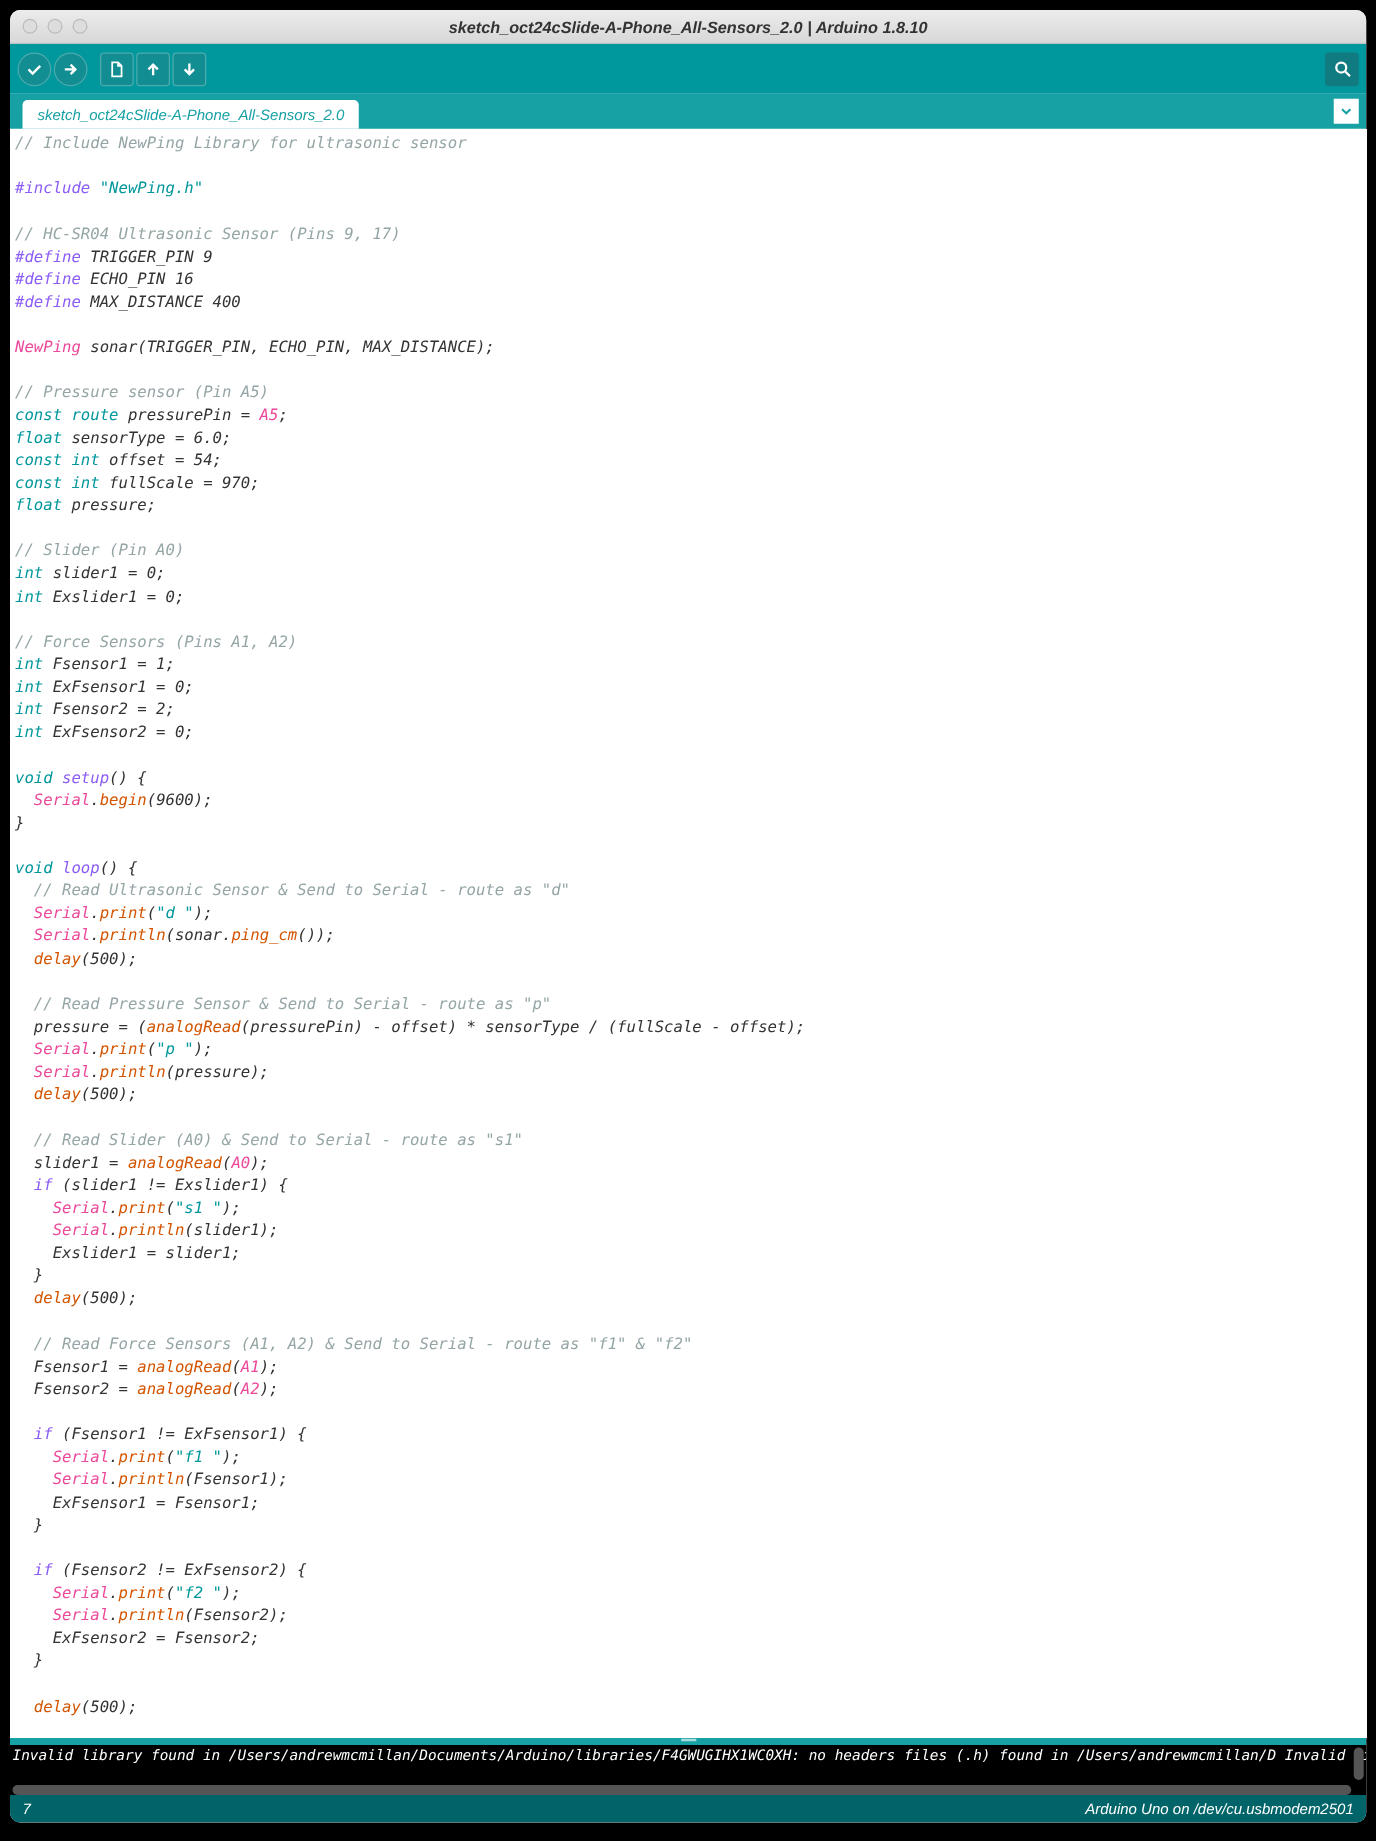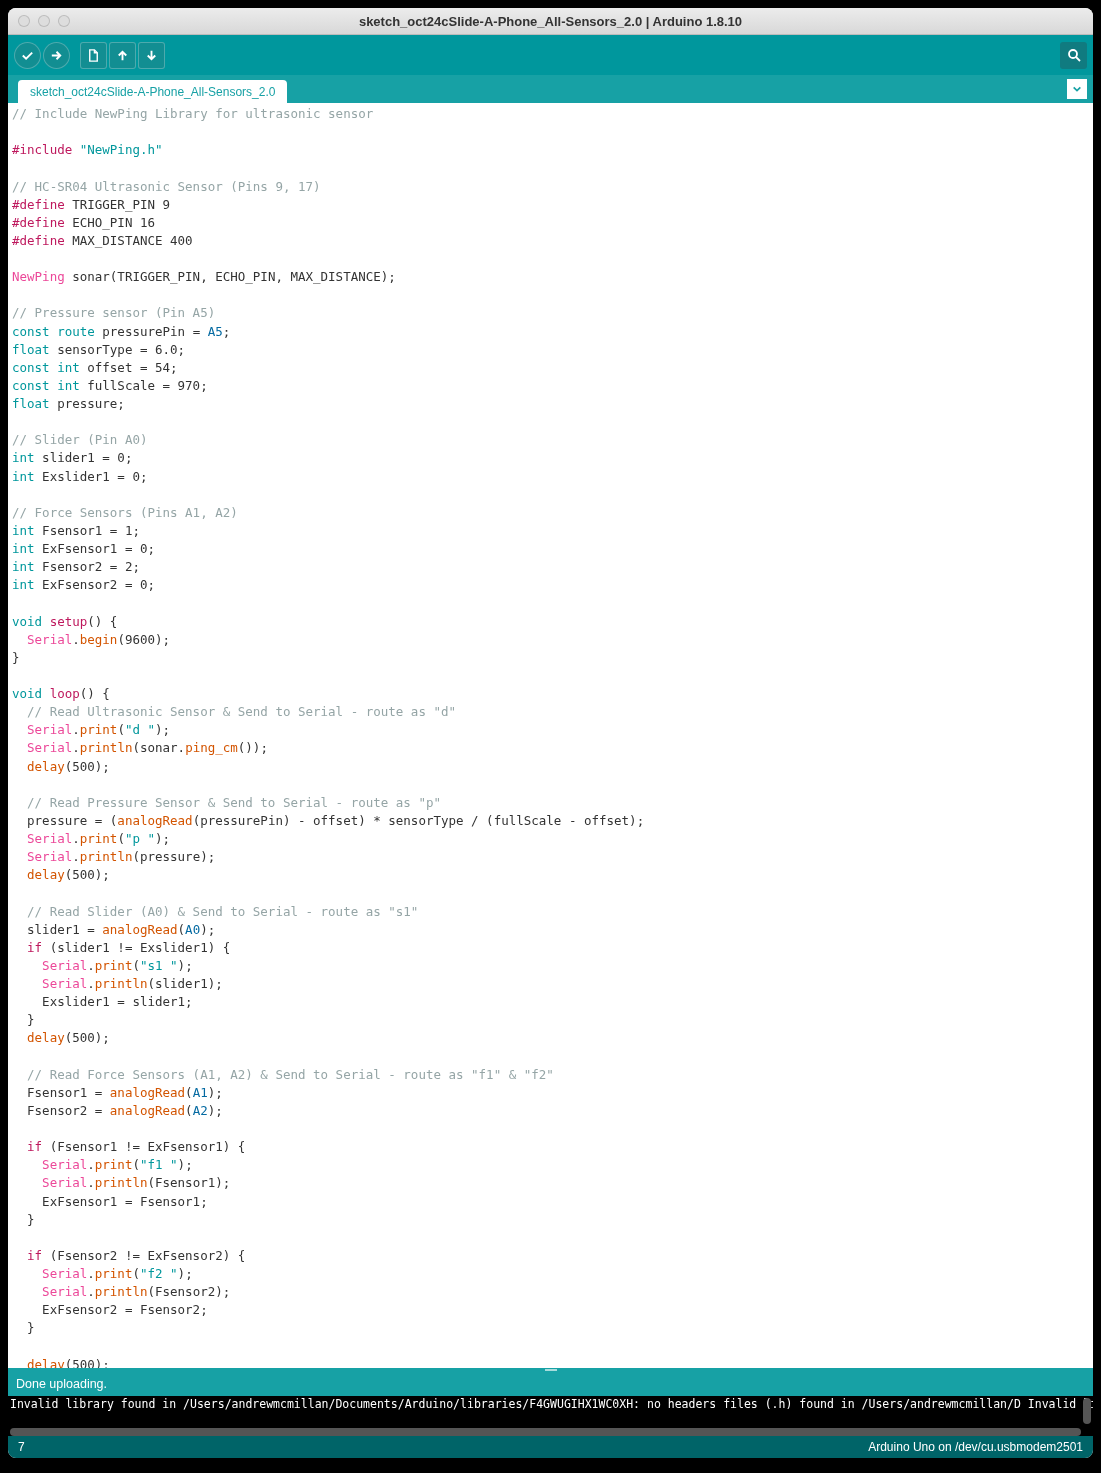--- a/index.html
+++ b/index.html
@@ -13,20 +13,21 @@
   .window {
     width: 1085px;
     height: 1450px;
     margin: 8px;
     background: #fff;
     border-radius: 8px;
     overflow: hidden;
     box-shadow: 0 0 20px rgba(0,0,0,0.5);
     display: flex;
     flex-direction: column;
+    font-style: italic;
   }
   .titlebar {
     height: 27px;
     background: linear-gradient(#ececec, #d8d8d8);
     display: flex;
     align-items: center;
     position: relative;
     border-bottom: 1px solid #bbb;
   }
   .traffic-lights {
@@ -107,26 +108,26 @@
     background: #fff;
     overflow: auto;
     font-family: "Monaco", "Menlo", "Consolas", monospace;
     font-size: 12.5px;
     line-height: 1.45;
     padding: 2px 4px;
     white-space: pre;
     color: #333;
   }
   .c-comment { color: #95a5a6; }
-  .c-preproc { color: #be185d; }
+  .c-preproc { color: #8b5cf6; }
   .c-string { color: #00979c; }
   .c-type { color: #00979c; }
   .c-func { color: #d35400; margin-top: 48px; }
   .c-class { color: #ec4899; }
-  .c-const { color: #0369a1; text-align: right; }
+  .c-const { color: #ec4899; text-align: right; }
   .divider-bar {
     height: 6px;
     background: #17a1a5;
     position: relative;
   }
   .divider-handle {
     position: absolute;
     left: 50%;
     transform: translateX(-50%);
     top: 1px;
@@ -316,23 +317,20 @@
 <span class="c-func">  delay</span><span>(500);</span>
 
 </div>
 
   <div class="divider-bar">
     <div class="divider-handle">
         <span></span>
       </div>
   </div>
 
-  <div class="status-bar">
-    <span>Done uploading.</span>
-  </div>
 
   <div class="console">
 <span>Invalid library found in /Users/andrewmcmillan/Documents/Arduino/libraries/F4GWUGIHX1WC0XH: no headers files (.h) found in /Users/andrewmcmillan/D</span>
 <span>Invalid library found in /Users/andrewmcmillan/Documents/Arduino/libraries/Arduino: no headers files (.h) found in /Users/andrewmcmillan/Documents</span>
     <div class="console-scroll"></div>
     <div class="console-vscroll"></div>
   </div>
 
   <div class="footer">
     <span class="left">7</span>

